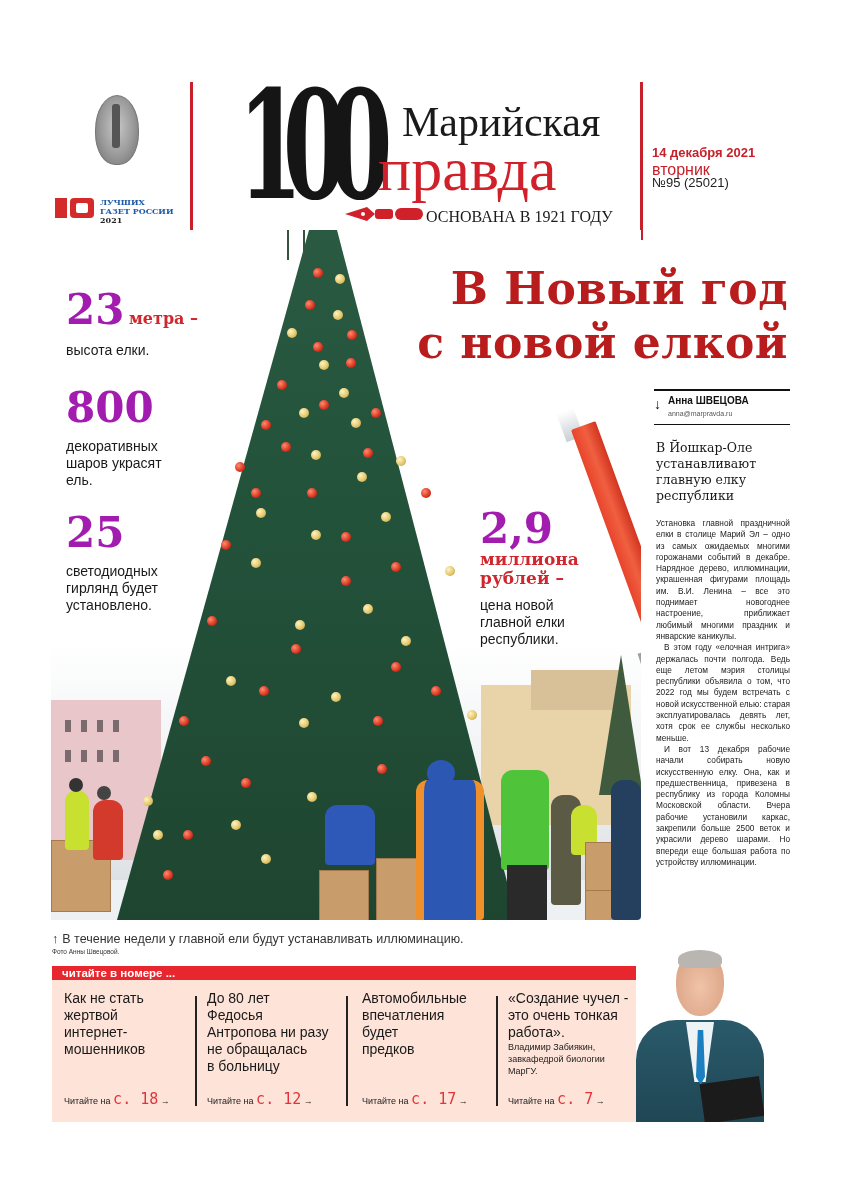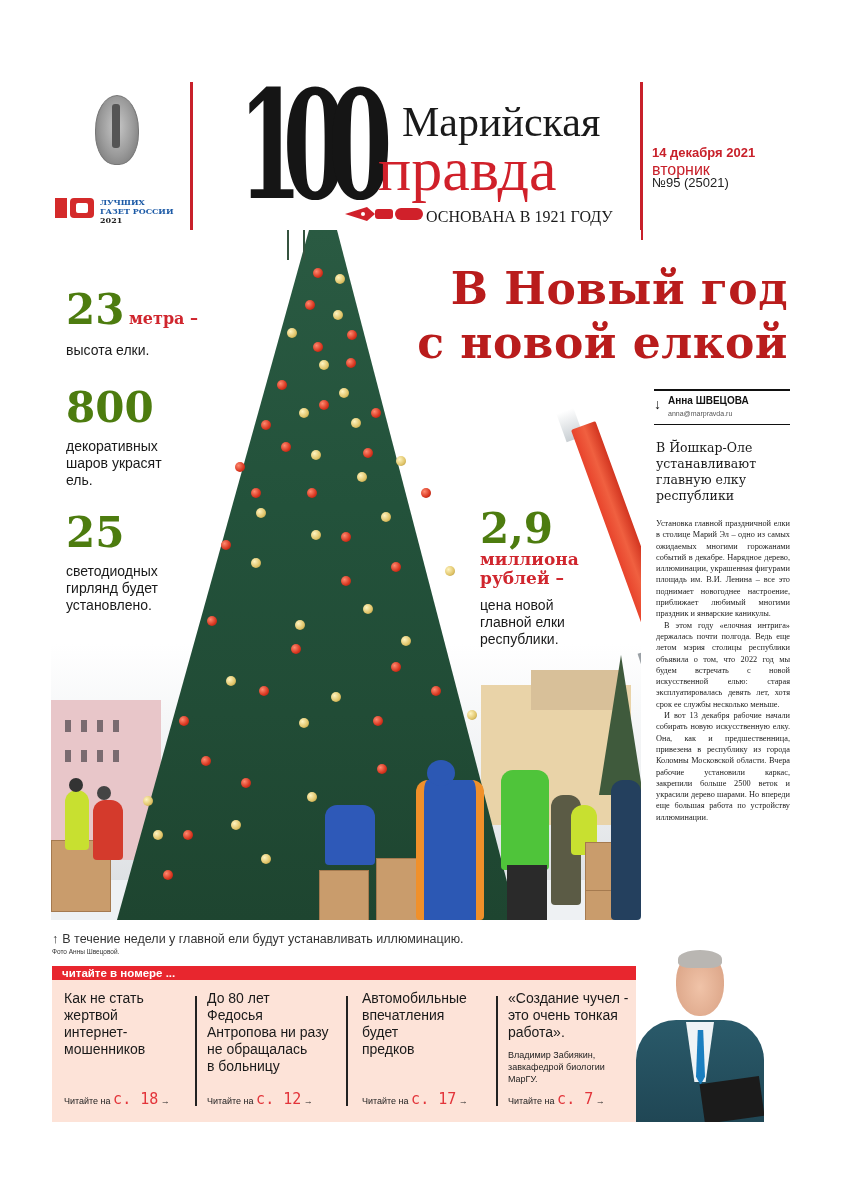--- a/index.html
+++ b/index.html
@@ -53,47 +53,47 @@
   .crane { position:absolute; left:520px; top:200px; width:26px; height:250px; background:linear-gradient(90deg,#e8442c,#f06040,#d23520);
            transform:rotate(-20deg); transform-origin:top left; border-radius:2px; }
   .crane-tip { position:absolute; left:510px; top:180px; width:18px; height:30px; background:linear-gradient(180deg,#ffffff,#c9cfd3); transform:rotate(-20deg); }
   .crane-pole { position:absolute; left:605px; top:420px; width:6px; height:120px; background:#9aa0a5; transform:rotate(-18deg); }
   .ground { position:absolute; left:0; top:650px; width:100%; height:40px; background:#eef1f3; }
   .box { position:absolute; background:#c99c6c; border:1px solid #a57a4f; }
   .worker { position:absolute; border-radius:12px 12px 4px 4px; }
   .worker-head { position:absolute; border-radius:50%; }
 
   
-  .stat-num { font-family:"DejaVu Serif", serif; font-weight:bold; color:#4d7c0f; }
+  .stat-num { font-family:"DejaVu Serif", serif; font-weight:bold; color:#a21caf; }
   .stat-unit { font-family:"DejaVu Serif", serif; font-weight:bold; color:#d0262e; }
   .stat-desc { font-size:14px; line-height:17px; color:#1a1a1a; }
 
   
   .byline-rule { left:654px; width:136px; height:2px; background:#111; }
   .byline-rule.thin { height:1px; }
   .byline-arrow { left:654px; top:396px; font-size:14px; color:#111; }
   .byline-name { left:668px; top:395px; font-weight:bold; font-size:10px; color:#111; }
   .byline-mail { left:668px; top:410px; font-size:7px; color:#555; }
   .lead { left:656px; top:440px; width:132px; font-family:"DejaVu Serif", serif; font-size:12.5px; line-height:16px; color:#1a1a1a; }
-  .body-col { left:656px; top:518px; width:134px; font-family:Liberation Serif, serif; font-size:8.3px; line-height:11.3px; color:#222; text-align:justify; hyphens:auto; }
+  .body-col { left:656px; top:518px; width:134px; font-family:Liberation Sans, sans-serif; font-size:8.3px; line-height:11.3px; color:#222; text-align:justify; hyphens:auto; }
   .body-col p { margin:0; text-indent:0; }
   .body-col p + p { text-indent:8px; }
 
   
   .caption { left:52px; top:932px; font-size:12.5px; color:#333;text-align:right; }
   .caption-arrow { margin-right:4px; }
   .photo-credit { left:52px; top:948px; font-size:6.5px; color:#333; }
 
   
   .read-bar { left:52px; top:966px; width:586px; height:14px; background:#e8262e; }
   .read-title { left:62px; top:966px; font-weight:bold; font-size:11.5px; line-height:14px; color:#fff; }
   .read-panel { left:52px; top:980px; width:586px; height:142px; background:#fde3d8; }
   .read-item { position:absolute; top:990px; }
   .read-item-title { font-size:14px; line-height:17px; color:#1a1a1a; }
-  .read-item-sub { font-size:9px; line-height:12px; color:#222; margin-top:8px; }
+  .read-item-sub { font-size:9px; line-height:12px; color:#222; }
   .read-item-page { position:absolute; font-size:9px; color:#222; top:1090px; }
   .read-item-page .pg { color:#e3343a; font-size:15px; font-family:"DejaVu Sans Mono", monospace; }
   .read-sep { position:absolute; top:996px; width:2px; height:110px; background:#222; }
 
   .person { left:636px; top:950px; width:128px; height:172px; overflow:hidden; }
   .person-bg { position:absolute; left:0; top:0; width:100%; height:100%; background:#ffffff; }
   .person-suit { position:absolute; left:0; top:70px; width:128px; height:110px; background:linear-gradient(180deg,#2a5a6a,#1f4553); border-radius:40px 40px 0 0; }
   .person-shirt { position:absolute; left:50px; top:72px; width:28px; height:60px; background:#eef3f6; clip-path:polygon(0 0,100% 0,70% 100%,30% 100%); }
   .person-tie { position:absolute; left:60px; top:80px; width:9px; height:55px; background:#1b7fc0; clip-path:polygon(20% 0,80% 0,100% 85%,50% 100%,0 85%); }
   .person-head { position:absolute; left:40px; top:2px; width:48px; height:64px; border-radius:45% 45% 48% 48%; background:radial-gradient(ellipse at 50% 55%,#f0c3a8,#d79e80); }

